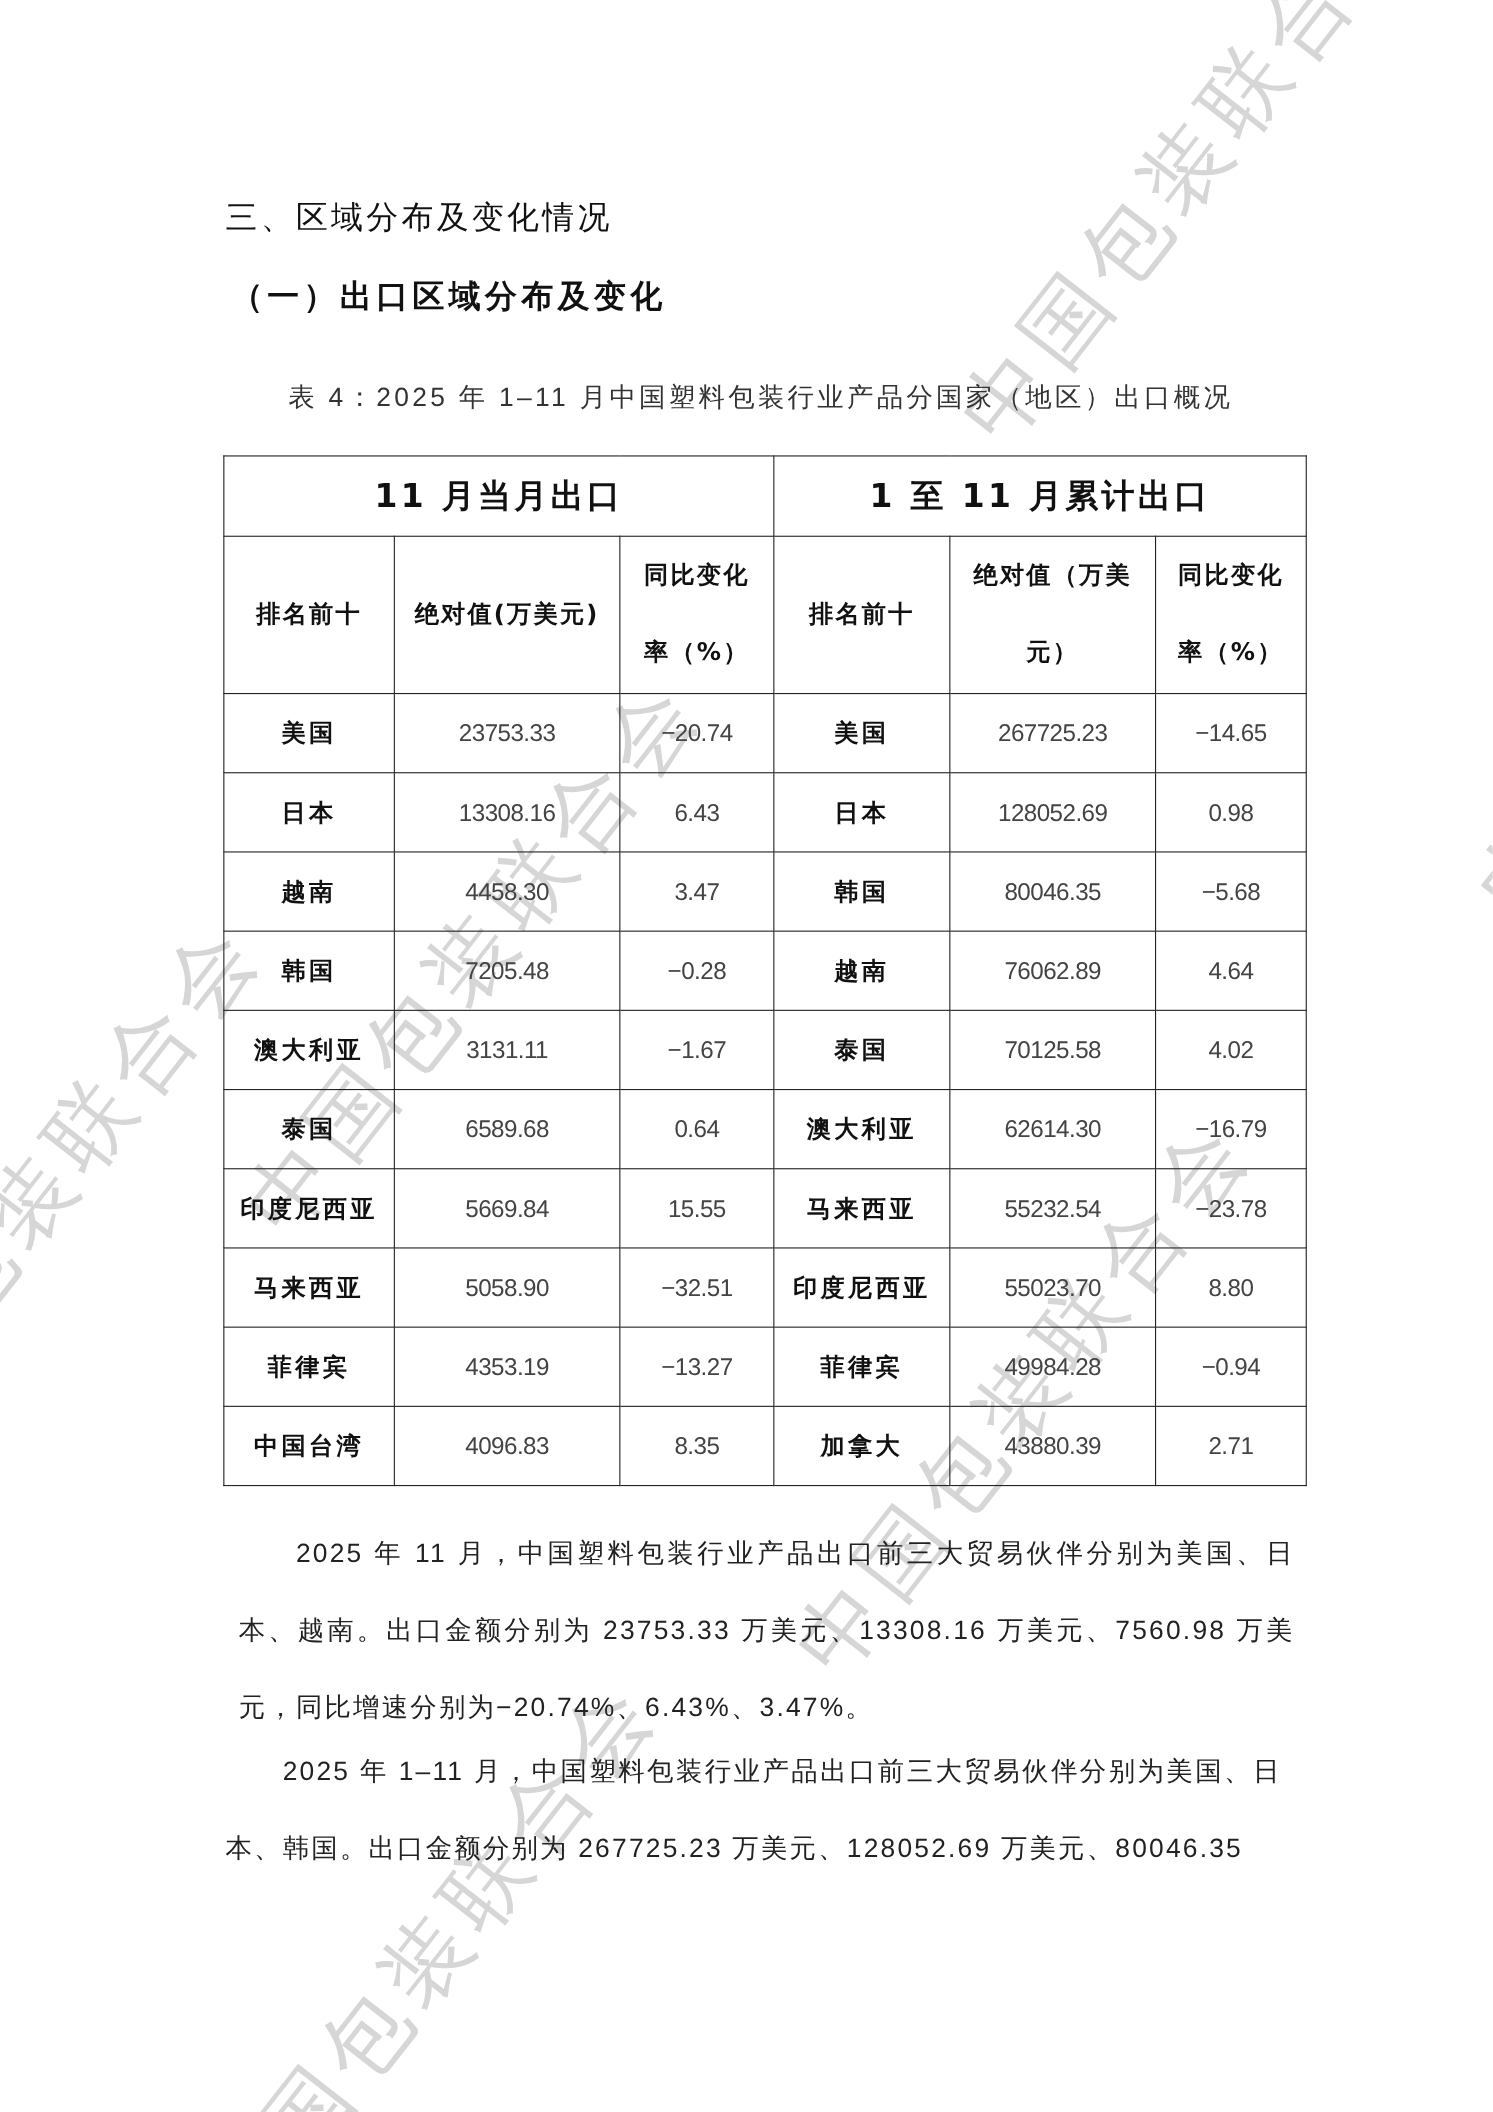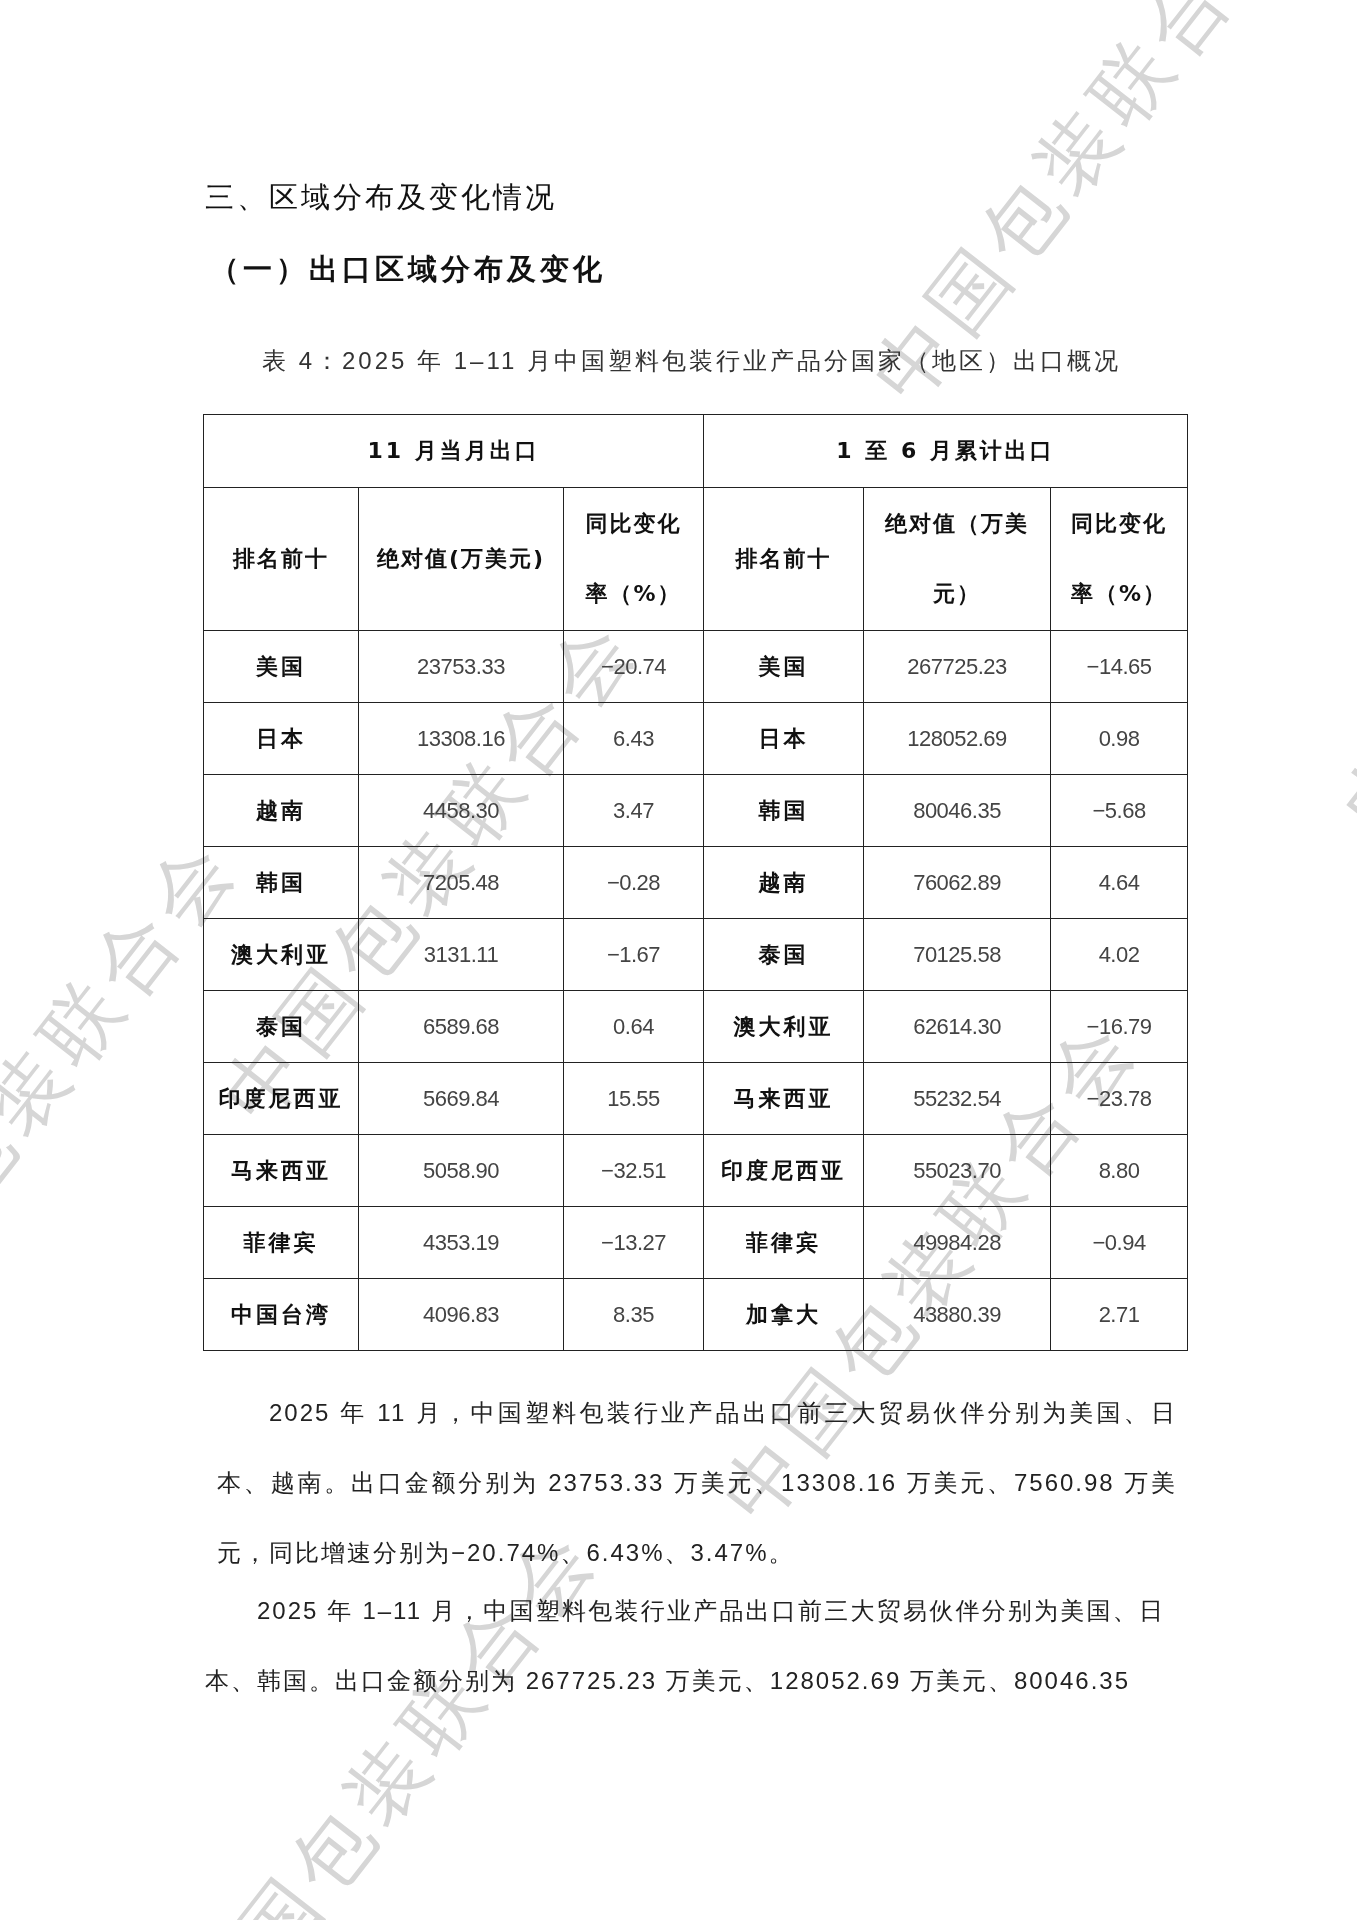--- a/index.html
+++ b/index.html
@@ -20,21 +20,21 @@
     position: absolute; left: 262px; top: 345px; font-size: 24px; color: #333;
     letter-spacing: 3px; font-family: "Liberation Sans", "DejaVu Sans", sans-serif;
   }
   table.export-table {
     position: absolute; left: 203px; top: 414px; width: 984px;
     border-collapse: collapse; table-layout: fixed;
   }
   table.export-table td {
     border: 1.5px solid #222; text-align: center; vertical-align: middle; padding: 0;
   }
-  .group-head td { height: 72px; font-size: 22px; font-weight: bold; letter-spacing: 3px; }
+  .group-head td { height: 72px; font-size: 30px; font-weight: bold; letter-spacing: 3px; }
   .col-head td { height: 142px; font-size: 22px; font-weight: bold; letter-spacing: 2px; line-height: 70px; }
   .data-row td { height: 71px; }
   .country { font-size: 22px; font-weight: bold; letter-spacing: 3px; color: #111; }
   .num {
     font-family: "Liberation Sans", "DejaVu Sans", sans-serif; font-size: 22px; color: #444;
     letter-spacing: -0.5px;
   }
   .para {
     position: absolute; left: 205px; width: 960px; font-size: 24px; color: #222;
     line-height: 70px; font-family: "Liberation Sans", "DejaVu Sans", sans-serif;
@@ -68,21 +68,21 @@
       <col style="width:155px">
         <col style="width:205px">
         <col style="width:140px">
       <col style="width:160px">
         <col style="width:187px">
         <col style="width:137px">
     </colgroup>
     <tbody>
         <tr class="group-head">
       <td colspan="3">11 月当月出口</td>
-      <td colspan="3">1 至 6 月累计出口</td>
+      <td colspan="3">1 至 11 月累计出口</td>
     </tr>
     <tr class="col-head">
       <td>排名前十</td>
       <td>绝对值(万美元)</td>
       <td><span>同比变化</span><br><span>率（%）</span></td>
       <td>排名前十</td>
       <td><span>绝对值（万美</span><br><span>元）</span></td>
       <td><span>同比变化</span><br><span>率（%）</span></td>
     </tr>
     </tbody>

